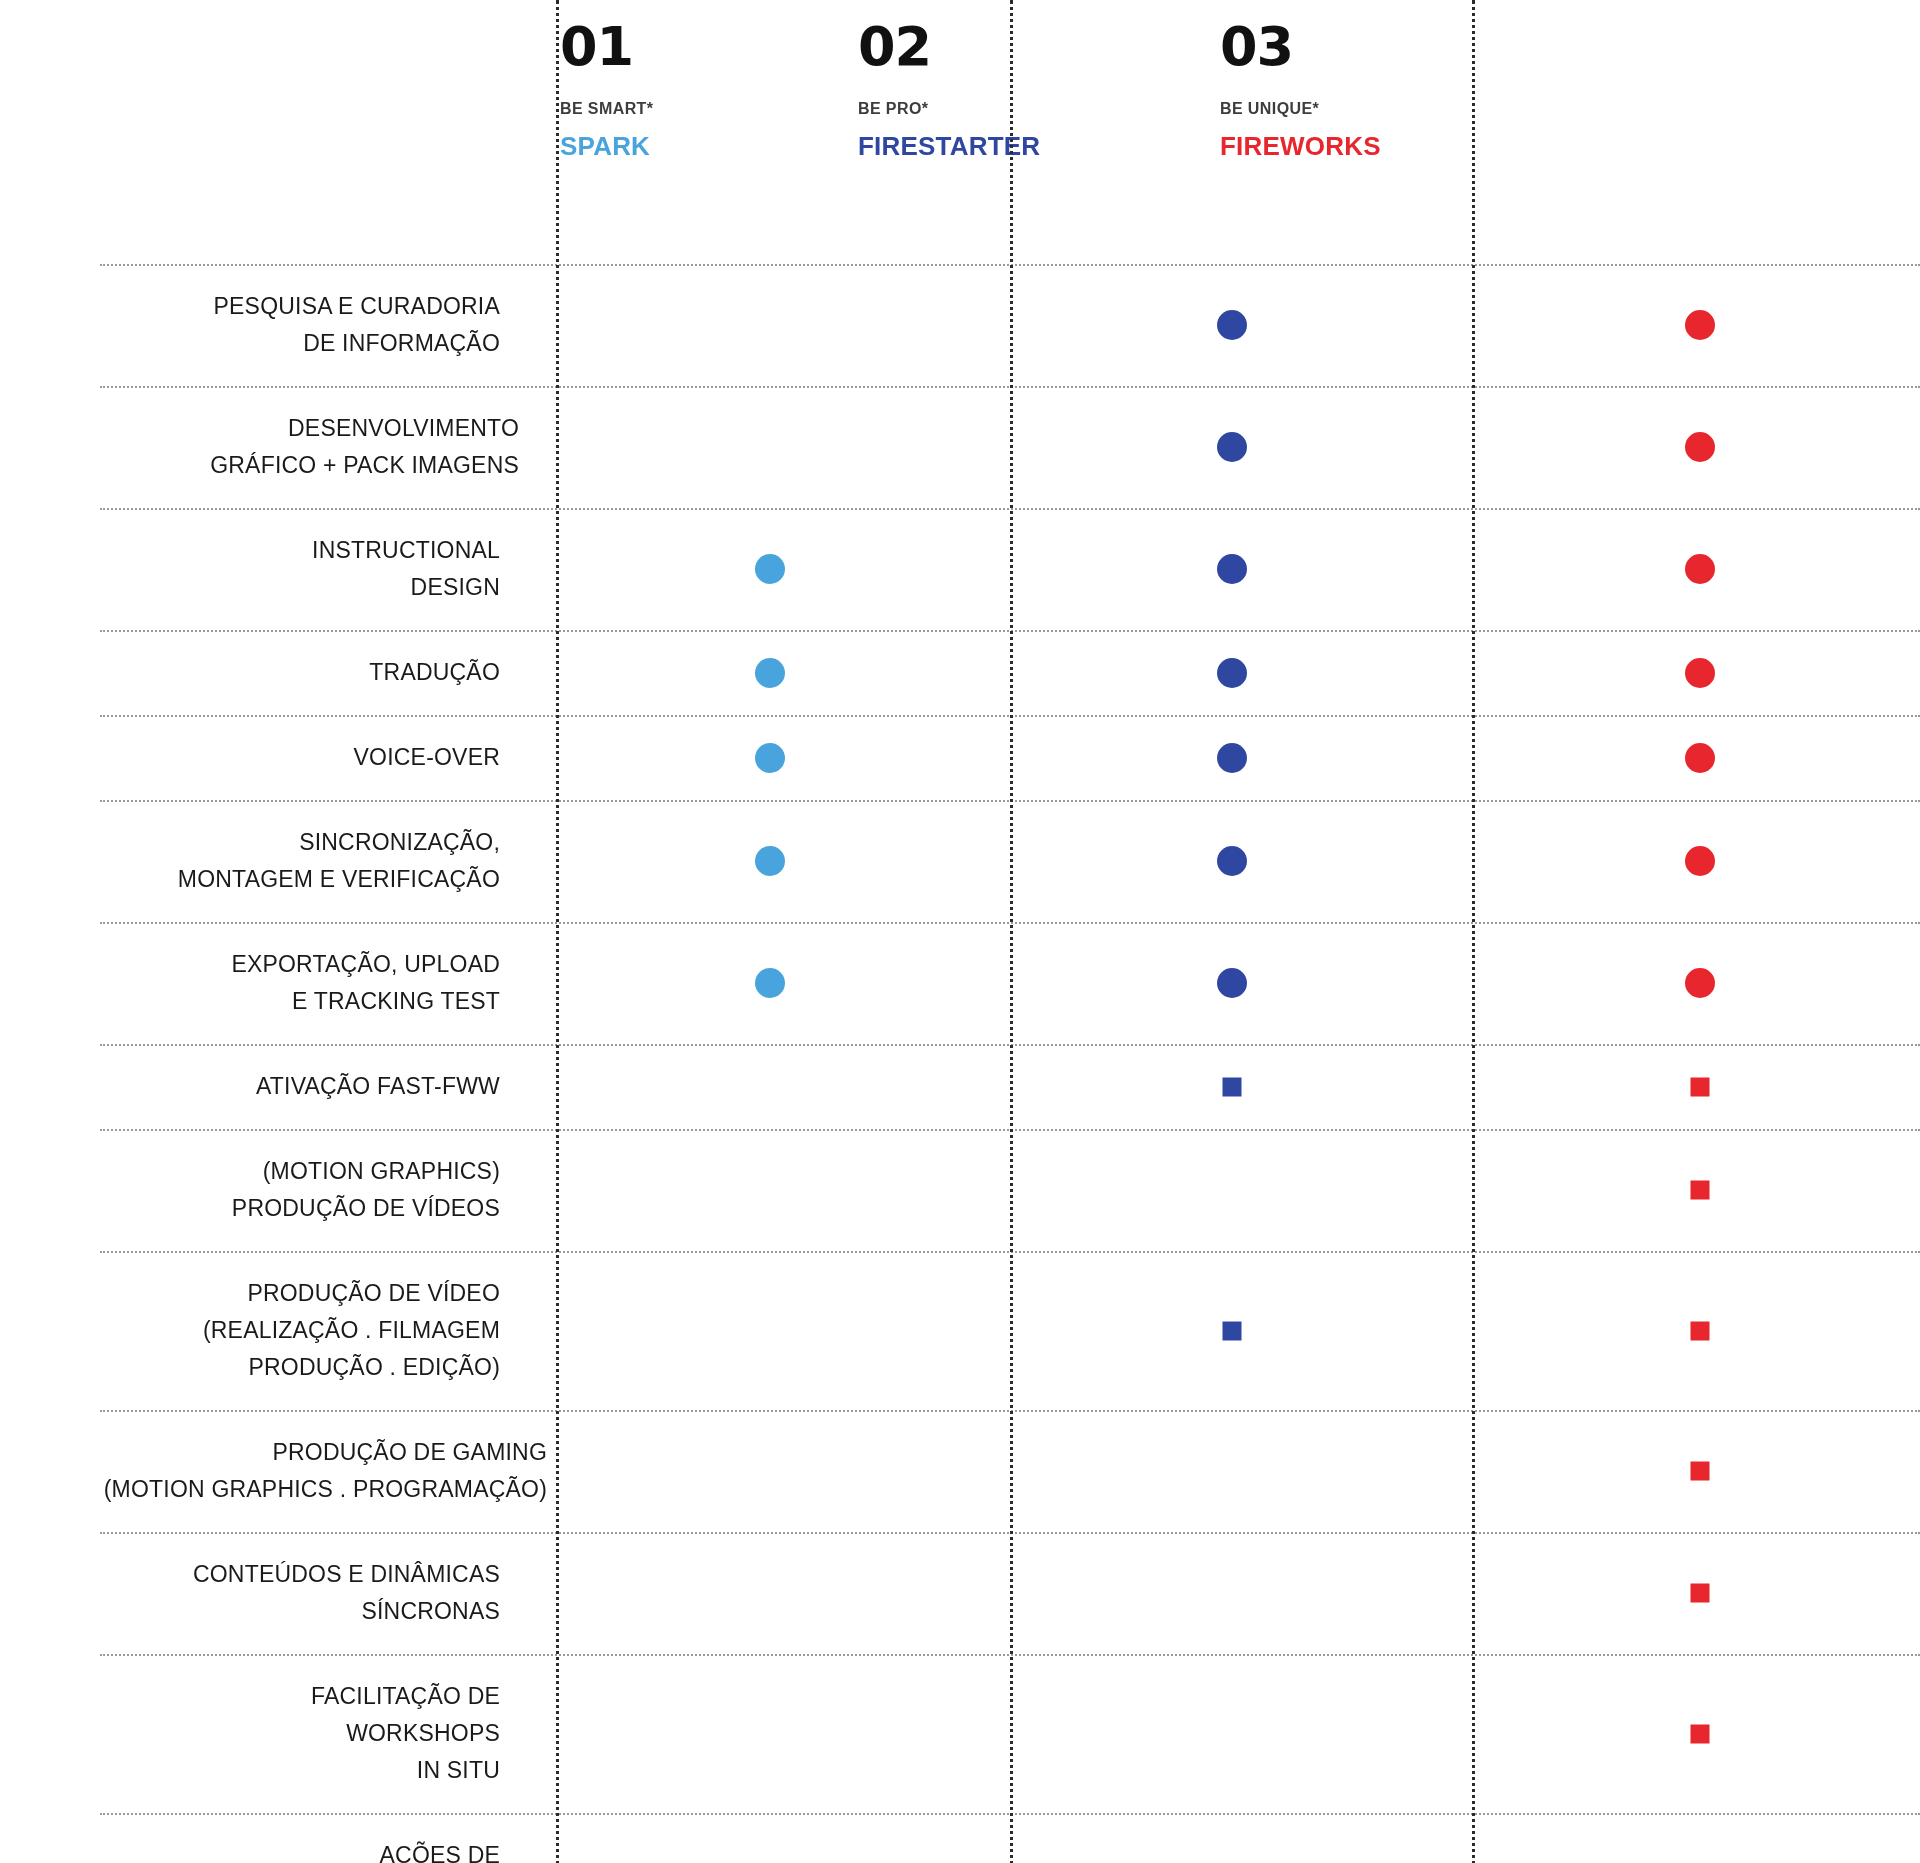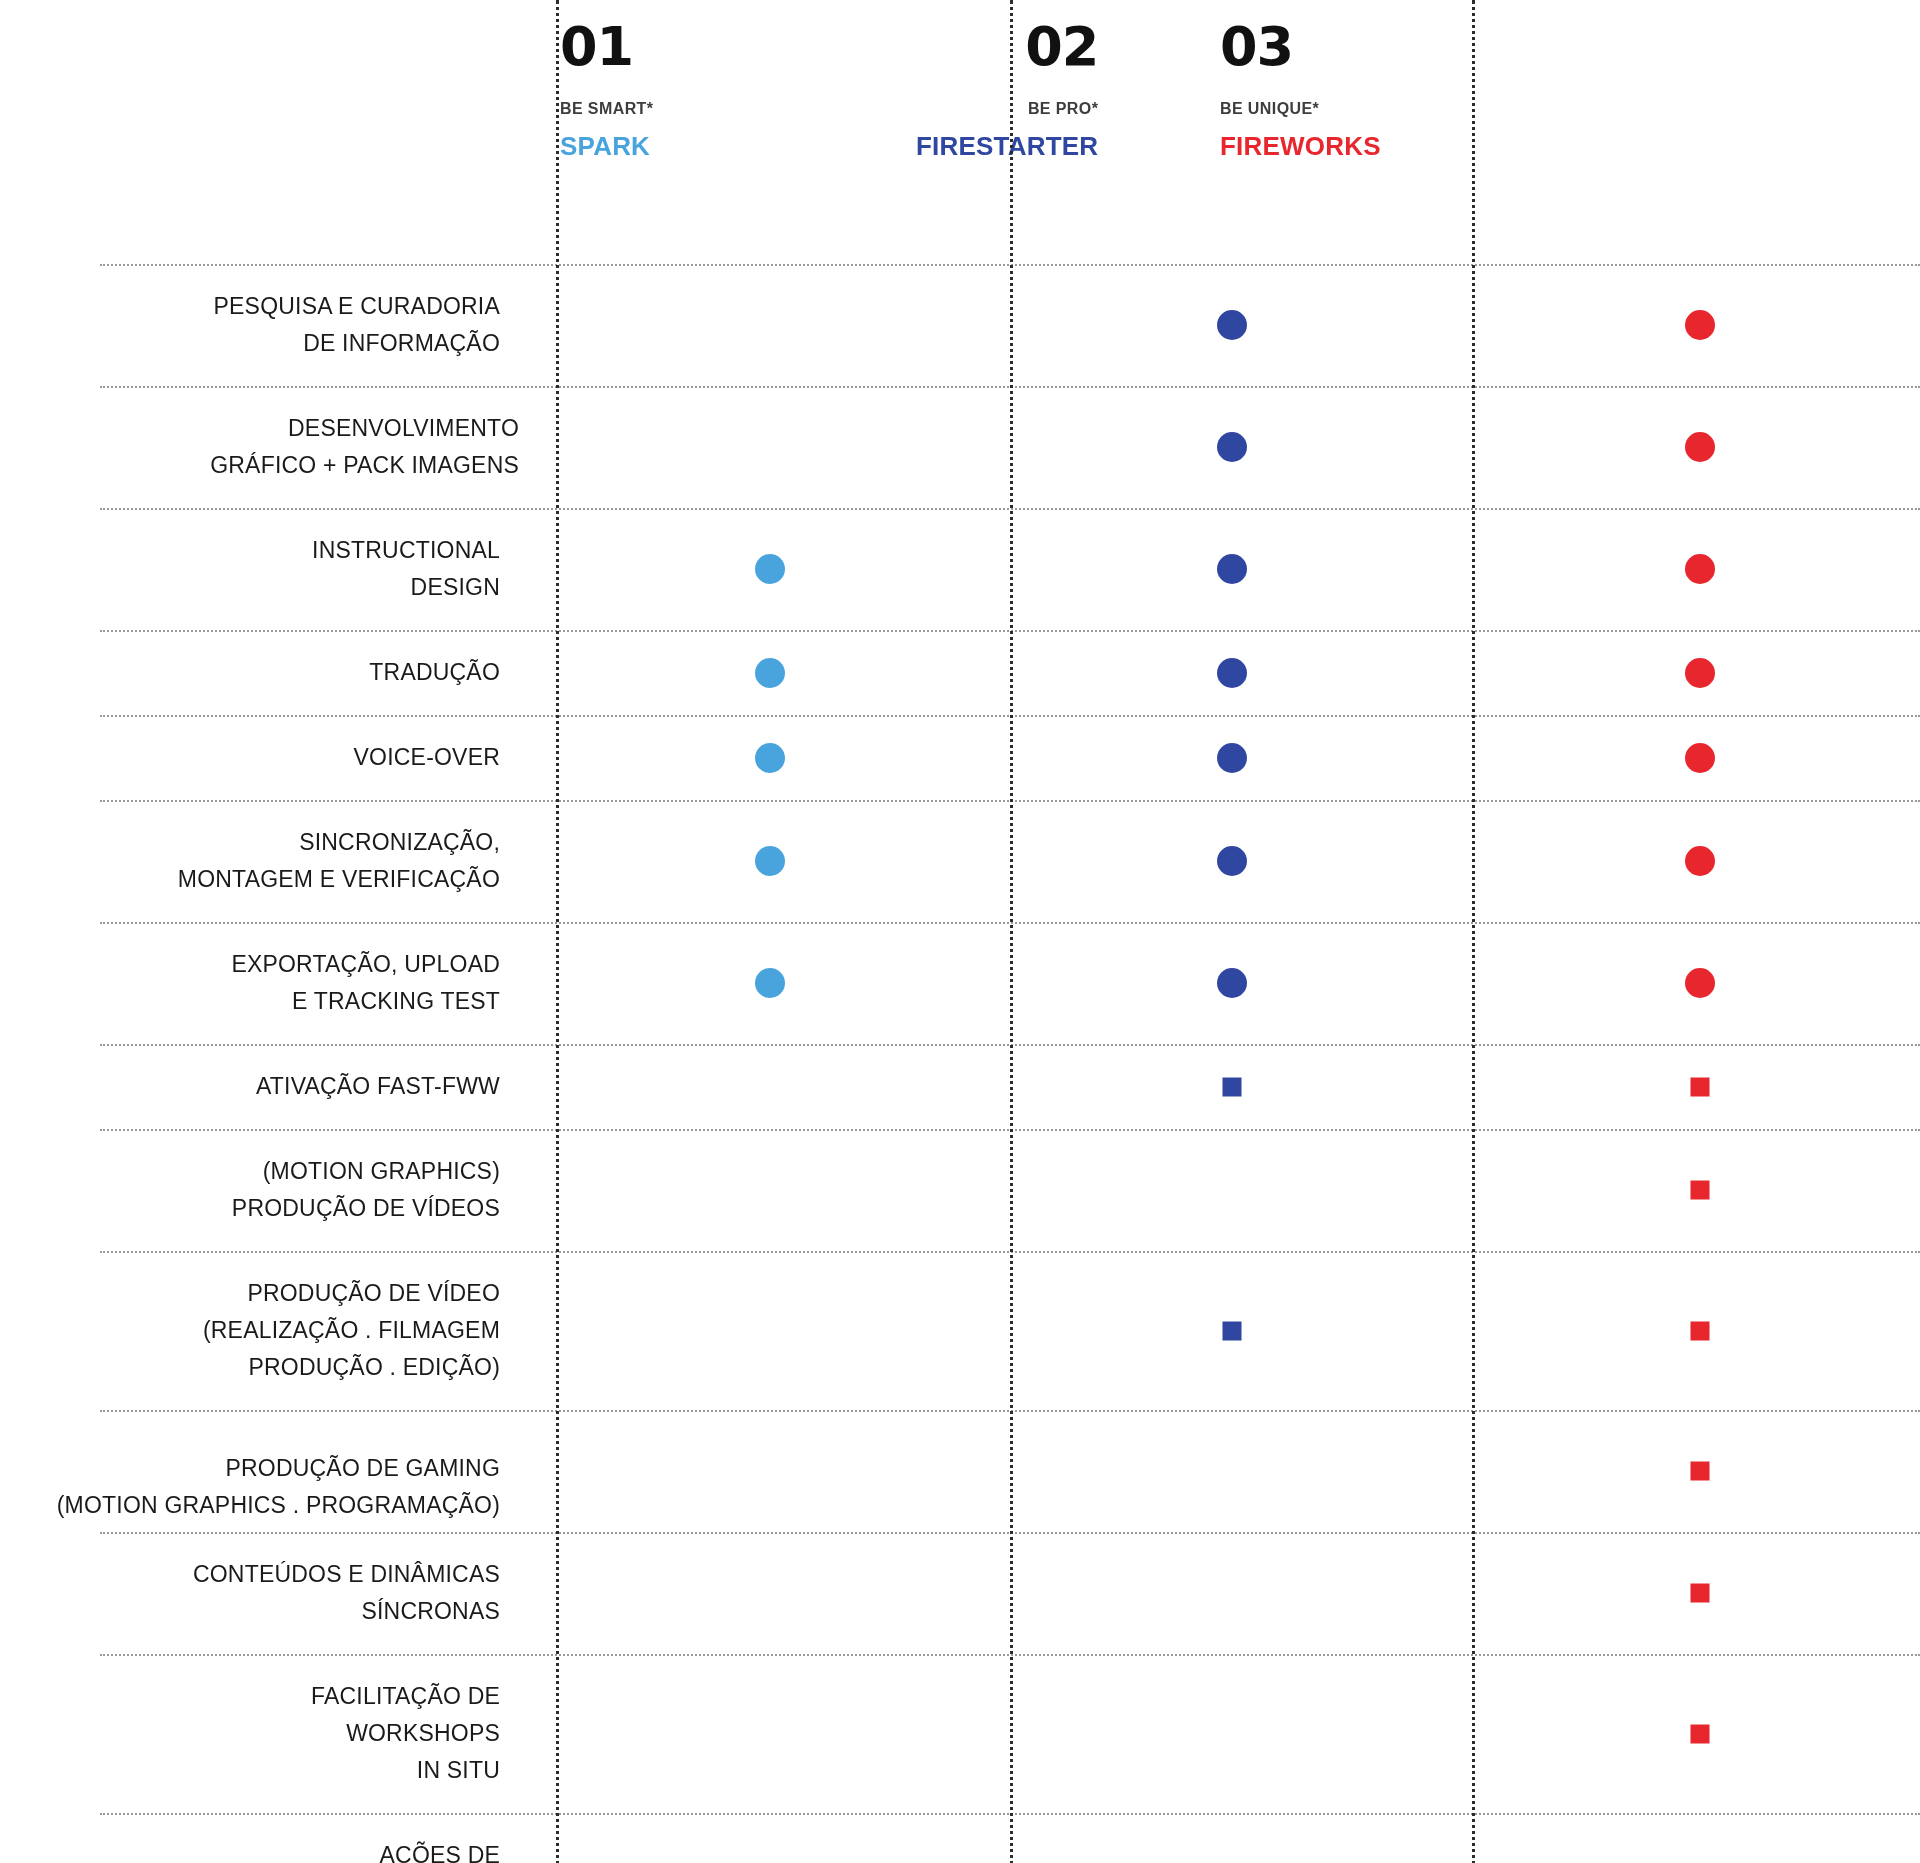--- a/index.html
+++ b/index.html
@@ -116,21 +116,21 @@
 <body>
 
 <div class="sheet">
 
   <div class="header">
       <div class="plan-head" style="left: 560px;">
         <div class="plan-num">01</div>
         <div class="plan-tag">BE SMART*</div>
         <div class="plan-name" style="color: rgb(73, 163, 221);">SPARK</div>
       </div>
-      <div class="plan-head" style="left: 916px; text-align: right;">
+      <div class="plan-head" style="left: 858px;">
         <div class="plan-num">02</div>
         <div class="plan-tag">BE PRO*</div>
         <div class="plan-name" style="color: rgb(47, 71, 160);">FIRESTARTER</div>
       </div>
       <div class="plan-head" style="left: 1220px;">
         <div class="plan-num">03</div>
         <div class="plan-tag">BE UNIQUE*</div>
         <div class="plan-name" style="color: rgb(232, 38, 45);">FIREWORKS</div>
       </div>
     </div>
@@ -223,21 +223,21 @@
         <div class="row-label" style="top: 24px;">
           <div>PRODUÇÃO DE VÍDEO</div>
           <div>(REALIZAÇÃO . FILMAGEM</div>
           <div>PRODUÇÃO . EDIÇÃO)</div>
         </div>
         <div class="mark square" style="left: 1232px; top: 79.5px; background: rgb(47, 71, 160);"></div>
         <div class="mark square" style="left: 1700px; top: 79.5px; background: rgb(232, 38, 45);"></div>
       </div>
       <div class="row-sep" style="top: 1410px;"></div>
       <div class="row" style="top: 1410px; height: 122px;">
-        <div class="row-label" style="top: 40px;">
+        <div class="row-label" style="top: 24px; padding-left: 47px;">
           <div>PRODUÇÃO DE GAMING</div>
           <div>(MOTION GRAPHICS . PROGRAMAÇÃO)</div>
         </div>
         <div class="mark square" style="left: 1700px; top: 61px; background: rgb(232, 38, 45);"></div>
       </div>
       <div class="row-sep" style="top: 1532px;"></div>
       <div class="row" style="top: 1532px; height: 122px;">
         <div class="row-label" style="top: 24px;">
           <div>CONTEÚDOS E DINÂMICAS</div>
           <div>SÍNCRONAS</div>

